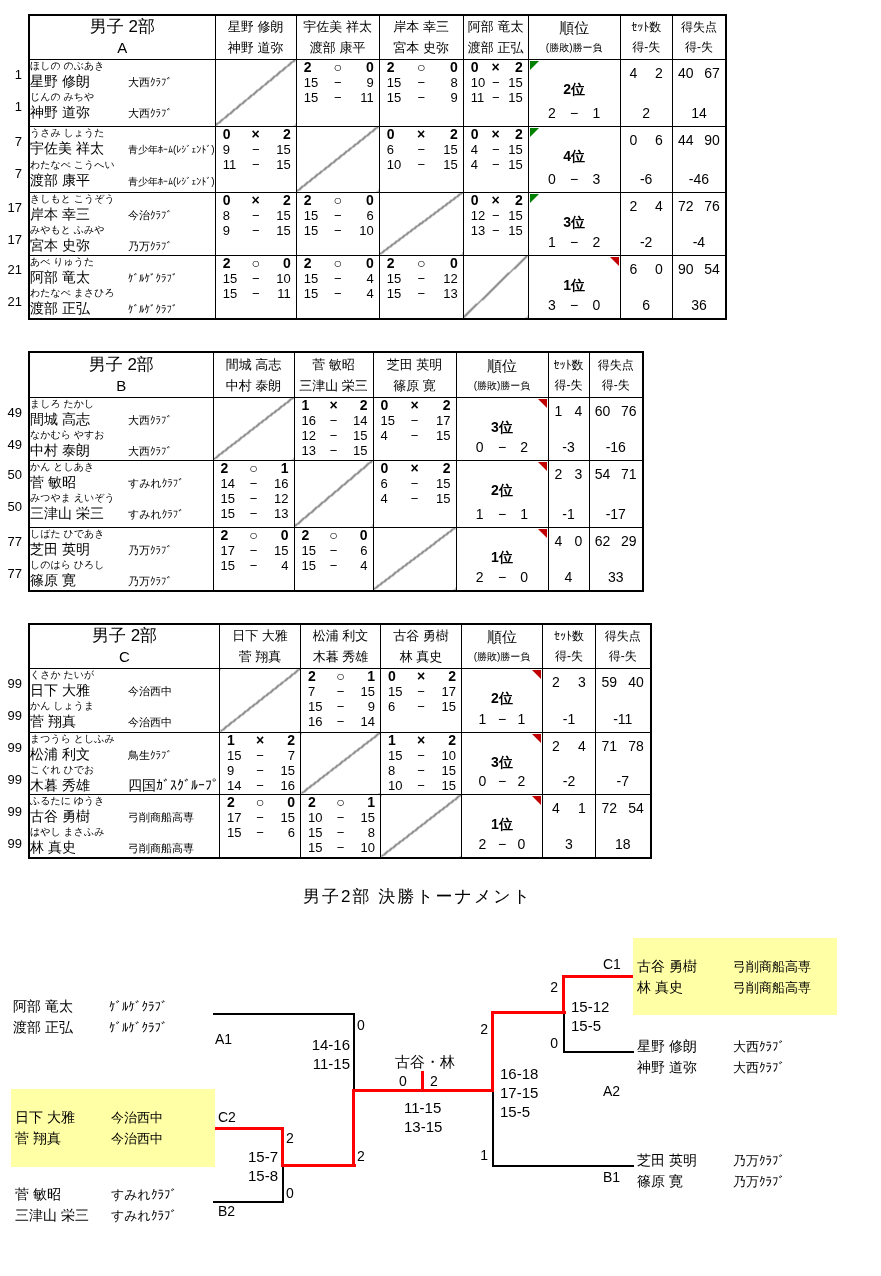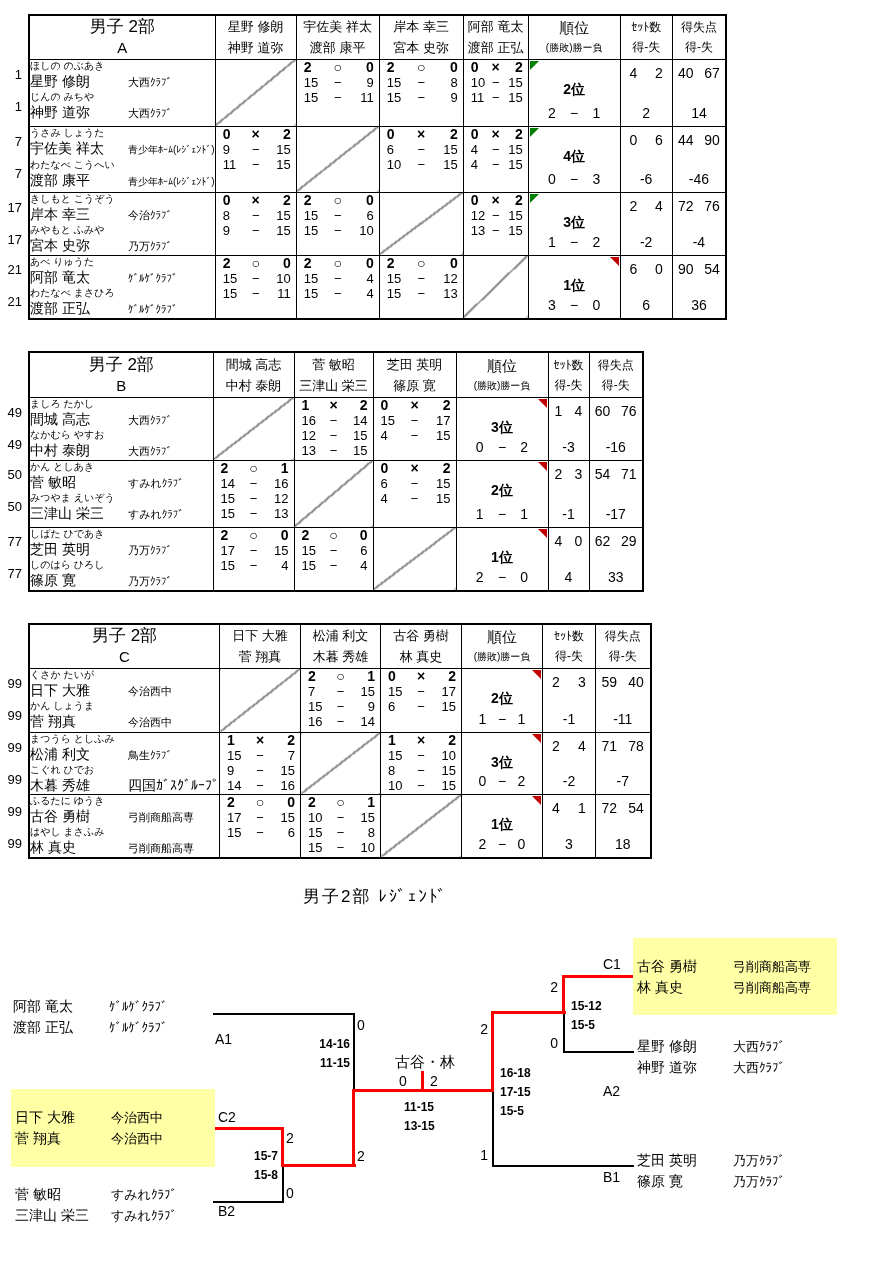--- a/index.html
+++ b/index.html
@@ -44,21 +44,21 @@
   .seed{position:absolute;left:2px;width:20px;text-align:right;font-size:13px;line-height:14px;}
   
   .hl{position:absolute;height:2px;background:#000;}
   .vl{position:absolute;width:2px;background:#000;}
   .hl.red{height:3px;background:#f00;}
   .vl.red{width:3px;background:#f00;}
   .btitle{position:absolute;left:303px;top:885px;font-size:17px;letter-spacing:2px;white-space:nowrap;}
   .blabel{position:absolute;font-size:14px;line-height:15px;}
   .bnum{position:absolute;font-size:14px;line-height:15px;}
   .ta-r{text-align:right;}
-  .bscore{position:absolute;font-weight:bold;font-size:12px;line-height:19px;white-space:nowrap;}
+  .bscore{position:absolute;font-weight:normal;font-size:15px;line-height:19px;white-space:nowrap;}
   .bteam{position:absolute;font-size:14px;line-height:20px;white-space:nowrap;}
   .bteam .nm{display:inline-block;width:96px;}
   .bteam .club{font-size:13px;}
   .ybox{background:#ffffa6;display:flex;flex-direction:column;justify-content:center;padding-left:4px;box-sizing:border-box;}
 </style>
 </head>
 <body>
 
 <div id="page">
 
@@ -1011,21 +1011,21 @@
         <div class="top">
               <span>72</span>
               <span>54</span>
             </div>
         <div class="diff">18</div>
       </td>
     </tr>
   </tbody>
     </table>
 
-  <div class="btitle">男子2部 ﾚｼﾞｪﾝﾄﾞ</div>
+  <div class="btitle">男子2部 決勝トーナメント</div>
 
   <div class="hl" style="left:213px;top:1013px;width:140px"></div>
   <div class="vl" style="left:353px;top:1013px;height:78px"></div>
   <div class="hl" style="left:213px;top:1201px;width:71px"></div>
   <div class="vl" style="left:282px;top:1165px;height:38px"></div>
   <div class="hl" style="left:563px;top:1051px;width:71px"></div>
   <div class="vl" style="left:563px;top:1013px;height:40px"></div>
   <div class="hl" style="left:492px;top:1165px;width:142px"></div>
   <div class="vl" style="left:492px;top:1090px;height:77px"></div>
 

